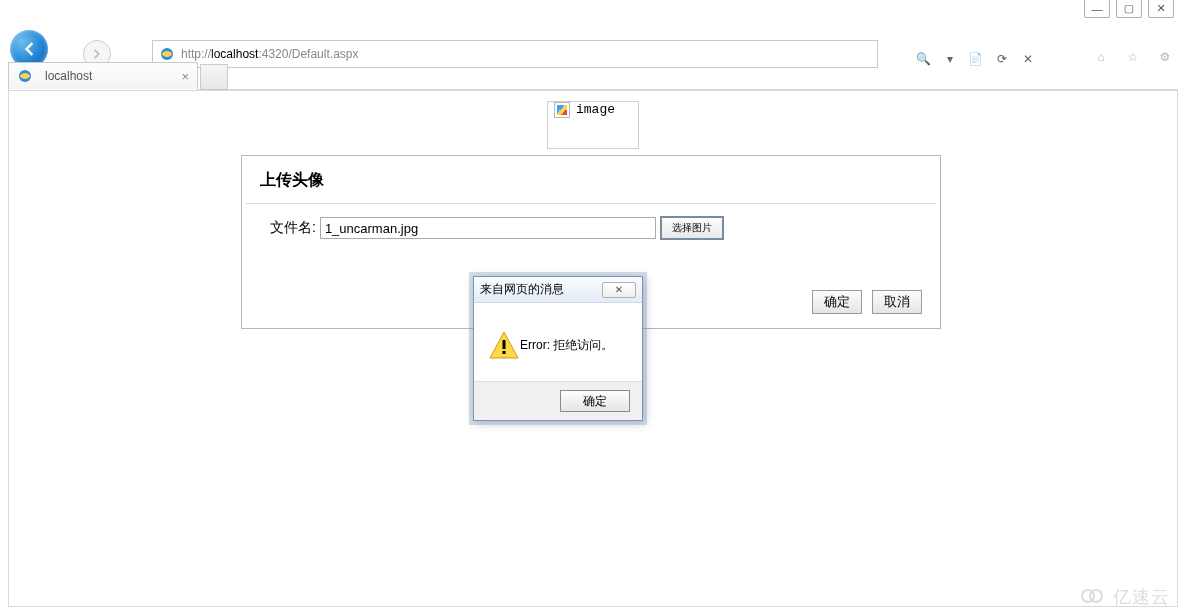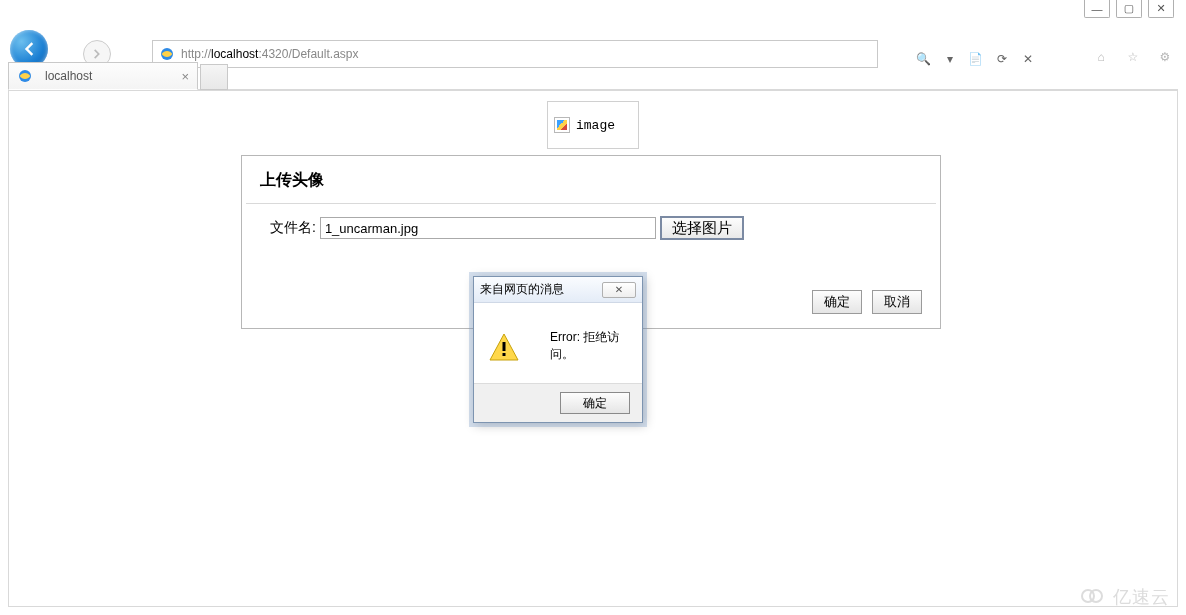--- a/index.html
+++ b/index.html
@@ -129,21 +129,21 @@
     border: 1px solid #d9d9d9;
     background: #fff;
   }
   
   .img-box {
     position: absolute;
     top: 10px; left: 50%; transform: translateX(-50%);
     width: 92px; height: 48px;
     border: 1px solid #d0d0d0;
     background: #fff;
-    display: flex; align-items: center;
+    display: flex; 
     padding-left: 6px; gap: 6px;
     font-family: "Courier New", monospace;
     color: #000;
     font-size: 13px;
   }
   .broken-img {
     width: 16px; height: 16px;
     border: 1px solid #b8b8b8;
     background: #fff;
     display:flex;align-items:center;justify-content:center;
@@ -175,21 +175,21 @@
     width: 336px; height: 22px;
     border: 1px solid #aaa;
     padding: 0 4px;
     font-size: 13px;
   }
   .choose-btn {
     height: 24px;
     padding: 0 10px;
     border: 2px solid #7b8aa3;
     background: linear-gradient(#fdfdfd,#e9e9e9);
-    font-size: 15px;
+    font-size: 10px;
     display:flex;align-items:center;
   }
   .preview-row {
     display: flex; align-items: flex-start;
     padding: 4px 28px 0;
     gap: 20px;
     font-size: 14px;
   }
   .preview-label { padding-top: 4px; }
   .thumb-wrap { display: flex; align-items: flex-end; gap: 2px; }
@@ -241,21 +241,21 @@
     margin-left: auto;
     width: 34px; height: 16px;
     border: 1px solid #b0b0b0;
     border-radius: 2px;
     background: linear-gradient(#fff,#eee);
     display:flex;align-items:center;justify-content:center;
     font-size:10px;color:#555;
   }
   .dialog-body {
     padding: 26px 14px 20px;
-    display:flex;align-items:flex-end;gap:30px;
+    display:flex;align-items:center;gap:0;
     font-size: 12px;
   }
   .warn-icon { width:32px;height:32px; }
   .warn-icon svg { width:32px;height:32px; }
   .dialog-footer {
     background: #f0f0f0;
     border-top: 1px solid #dcdcdc;
     padding: 8px 12px;
     display:flex;justify-content:flex-end;
   }

